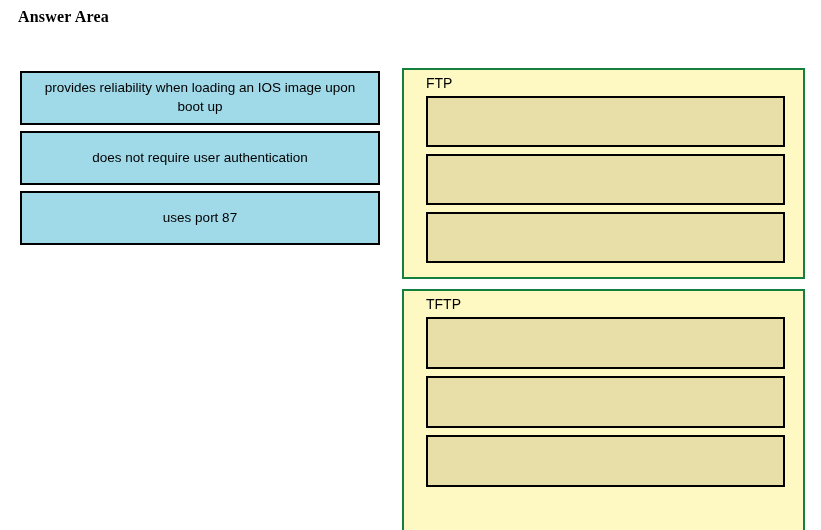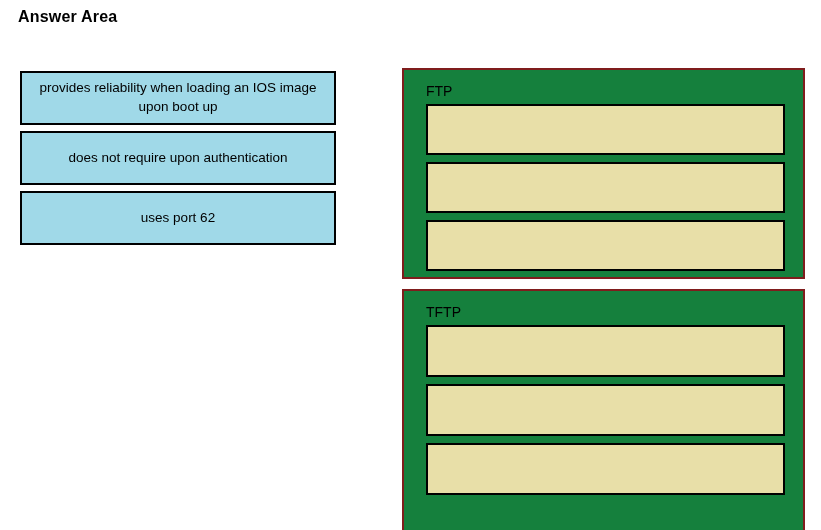--- a/index.html
+++ b/index.html
@@ -18,32 +18,33 @@
   
   #page-title {
     position: absolute;
     left: 18px;
     top: 8px;
     font-size: 16px;
     font-weight: bold;
     color: #000000;
     letter-spacing: 0.2px;
     white-space: nowrap;
+    font-family: Liberation Serif, serif;
   }
 
   
   #options-column {
     position: absolute;
     left: 20px;
     top: 71px;
     width: 360px;
   }
   .option-tile {
     box-sizing: border-box;
-    width: 316px;
+    width: 360px;
     height: 54px;
     margin-bottom: 6px;
     background: #a0d9e8;
     border: 2px solid #000000;
     display: flex;
     align-items: center;
     justify-content: center;
     text-align: center;
     font-size: 13.5px;
     line-height: 1.35;
@@ -59,23 +60,23 @@
   
   #categories-column {
     position: absolute;
     left: 402px;
     top: 68px;
     width: 403px;
   }
   .category-panel {
     box-sizing: border-box;
     width: 403px;
-    background: #15803d;
-    border: 2px solid #7f1d1d;
-    padding: 12px 18px 8px 22px;
+    background: #fef9c3;
+    border: 2px solid #15803d;
+    padding: 4px 18px 8px 22px;
   }
   .category-panel.ftp-panel {
     height: 211px;
     margin-bottom: 10px;
   }
   .category-panel.tftp-panel {
     height: 260px;
   }
   .category-label {
     font-size: 14px;
@@ -111,25 +112,25 @@
 
 <div id="page-title">Answer Area</div>
 
 <div id="options-column">
 
   <div class="option-tile two-line">
     <span>provides reliability when loading an IOS image upon boot up</span>
   </div>
 
   <div class="option-tile">
-    <span>does not require upon authentication</span>
+    <span>does not require user authentication</span>
   </div>
 
   <div class="option-tile">
-    <span>uses port 62</span>
+    <span>uses port 87</span>
   </div>
 
 
 
 
 </div>
 
 <div id="categories-column">
 
   <div class="category-panel ftp-panel">

